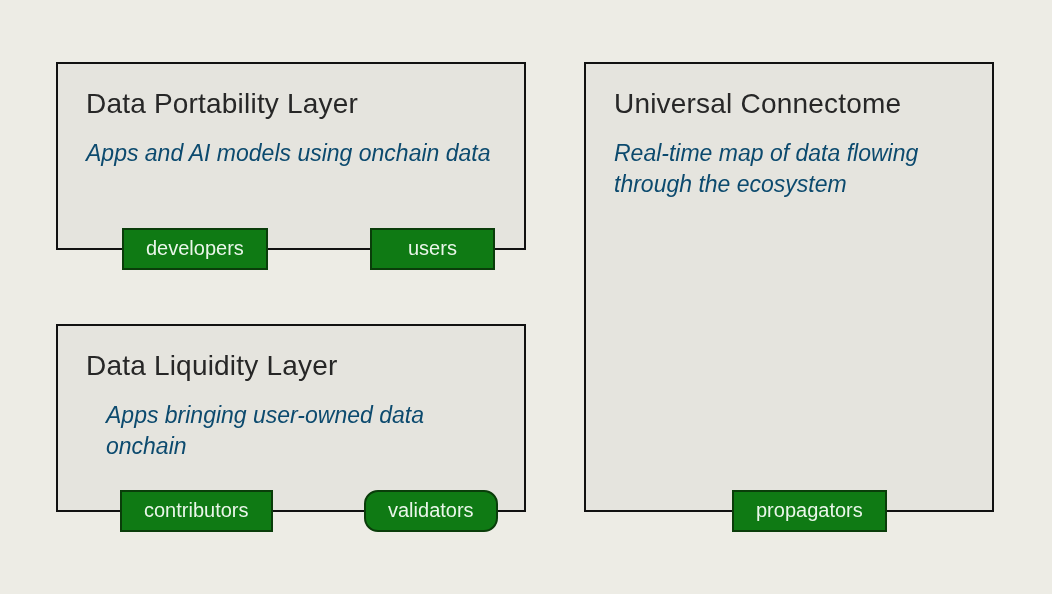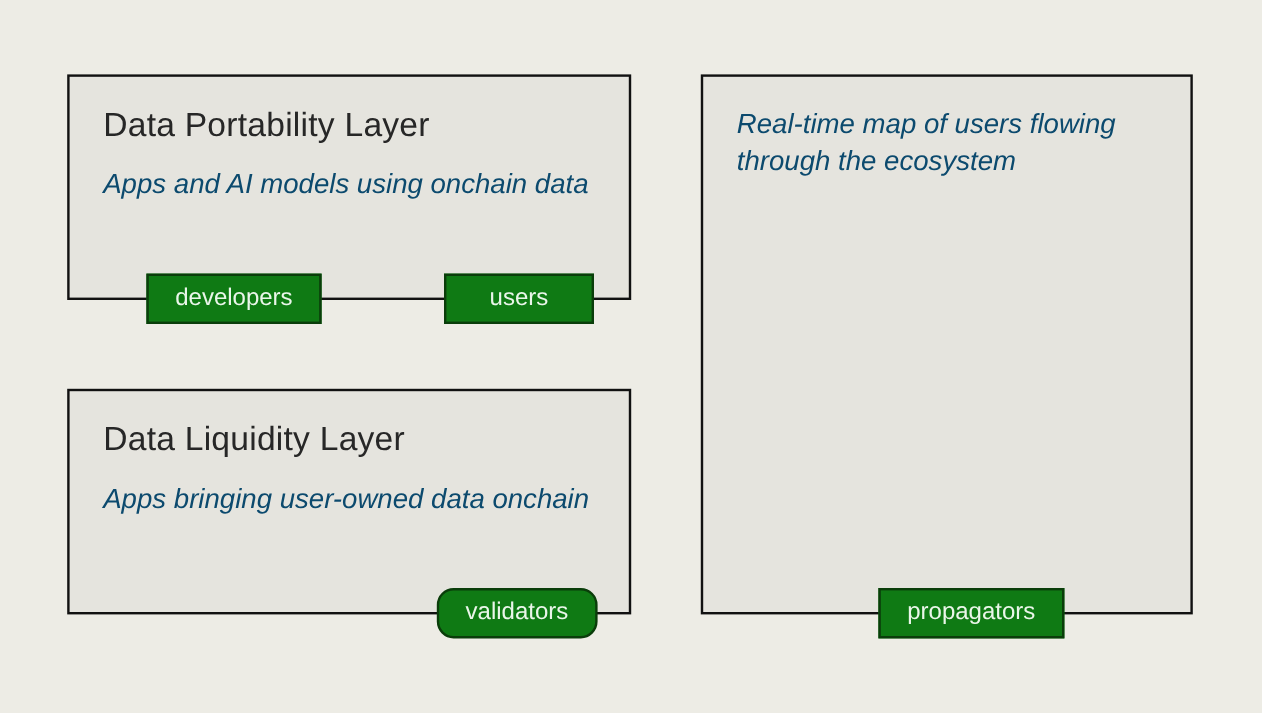--- a/index.html
+++ b/index.html
@@ -65,22 +65,24 @@
 
   <div class="box" style="left:56px; top:62px; width:470px; height:188px;">
     <div class="title">Data Portability Layer</div>
     <div class="desc" style="max-width:420px;">Apps and AI models using onchain data</div>
   </div>
   <div class="tag" style="left:110px; top:228px;">developers</div>
   <div class="tag" style="left:358px; top:228px; padding-left:36px; padding-right:36px;">users</div>
 
   <div class="box" style="left:56px; top:324px; width:470px; height:188px;">
     <div class="title">Data Liquidity Layer</div>
-    <div class="desc" style="max-width:420px;">Apps bringing user-owned data onchain</div>
+    <div class="desc" style="max-width:420px;margin-left:20px;">Apps bringing user-owned data onchain</div>
   </div>
+  <div class="tag" style="left:108px; top:490px;">contributors</div>
   <div class="tag" style="left:352px; top:490px;border-radius:14px;">validators</div>
 
   <div class="box" style="left:584px; top:62px; width:410px; height:450px;">
-    <div class="desc">Real-time map of users flowing through the ecosystem</div>
+    <div class="title">Universal Connectome</div>
+    <div class="desc">Real-time map of data flowing through the ecosystem</div>
   </div>
   <div class="tag" style="left:720px; top:490px;">propagators</div>
 
 </div>
 
 </body></html>

